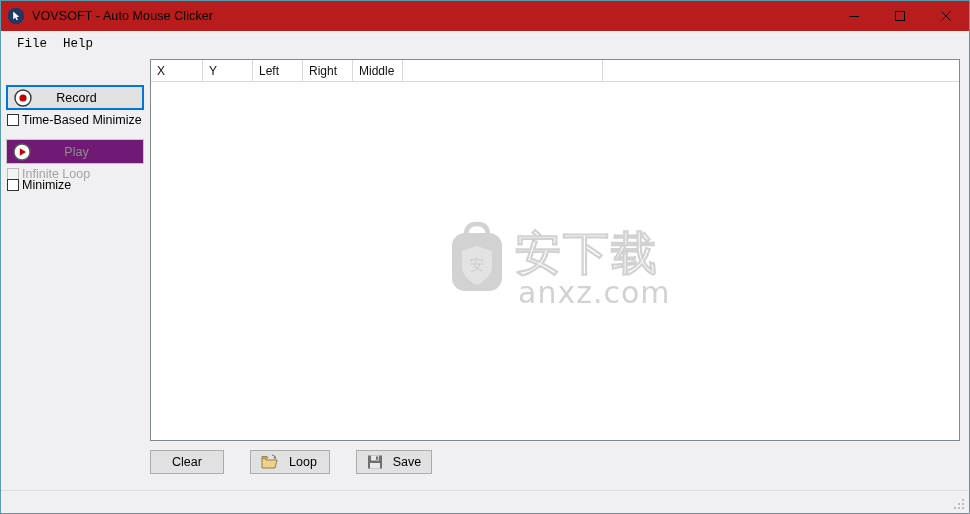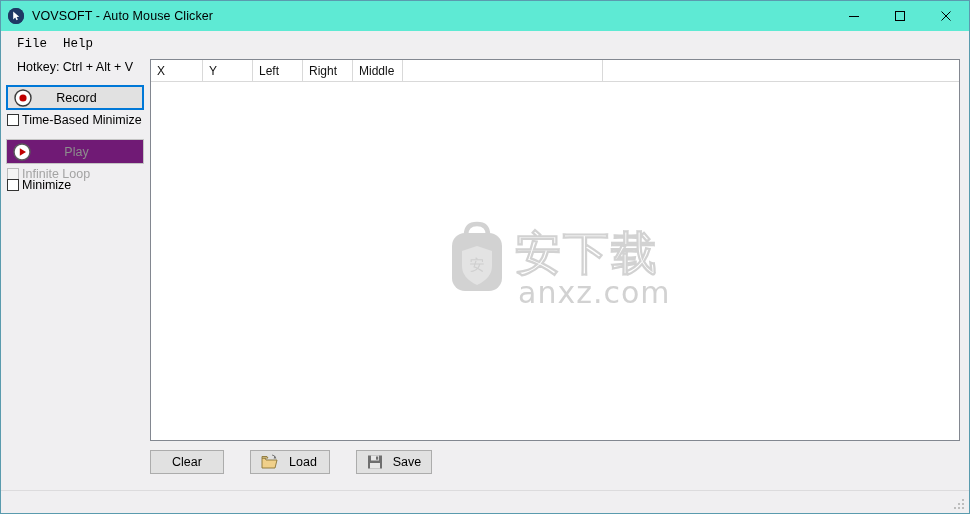--- a/index.html
+++ b/index.html
@@ -26,21 +26,21 @@
     border: 1px solid #5a9bae;
     background: #f0eff1;
     display: flex;
     flex-direction: column;
   }
 
   
   .titlebar {
     height: 30px;
     min-height: 30px;
-    background: #5eead4;
+    background: #b91c1c;
     display: flex;
     align-items: center;
     position: relative;
   }
   .app-icon {
     width: 16px; height: 16px;
     margin-left: 7px;
     margin-right: 8px;
     border-radius: 50%;
     background: #1f3864;
@@ -305,21 +305,20 @@
 
   <div class="menubar">
     <span class="menu-item">File</span>
     <span class="menu-item">Help</span>
   </div>
 
   <div class="content">
 
     <div class="sidebar">
 
-      <div class="hotkey-label">Hotkey: Ctrl + Alt + V</div>
 
       <div class="big-btn focused" id="record-btn">
         <span class="btn-icon">
           <svg width="20" height="20" viewBox="0 0 20 20" style="display:block">
             <circle cx="10" cy="10" r="8" fill="#ffffff" stroke="#3a3a3a" stroke-width="1.4"></circle>
             <circle cx="10" cy="10" r="3.6" fill="#c00000"></circle>
           </svg>
         </span>
         <span class="btn-label">Record</span>
       </div>
@@ -391,21 +390,21 @@
 
       <div class="bbtn" id="btn-load">
         <span class="b-ico">
           <svg width="17" height="16" viewBox="0 0 17 16" style="display:block">
             <path d="M1 4 L1 14 L14 14 L16 6 L5 6 L4 4 Z" fill="#f0d08a" stroke="#8a7434" stroke-width="0.9"></path>
             <path d="M1 4 L1 2.5 L6 2.5 L7 4 Z" fill="#f6e3b0" stroke="#8a7434" stroke-width="0.9"></path>
             <path d="M11 1 q3 0 3 3" fill="none" stroke="#6f6f6f" stroke-width="0.9"></path>
             <path d="M12.6 4.4 L14 1.8 L15.4 4.4 Z" fill="#6f6f6f"></path>
           </svg>
         </span>
-        <span class="b-lbl">Load</span>
+        <span class="b-lbl">Loop</span>
       </div>
 
       <div class="bbtn" id="btn-save">
         <span class="b-ico">
           <svg width="16" height="16" viewBox="0 0 16 16" style="display:block">
             <rect x="1" y="1.5" width="14" height="13" fill="#6f6f6f"></rect>
             <rect x="4" y="1.5" width="8" height="5" fill="#e8e8e8"></rect>
             <rect x="9" y="2.5" width="2.2" height="3.2" fill="#6f6f6f"></rect>
             <rect x="3" y="9" width="10" height="5.5" fill="#e8e8e8"></rect>
           </svg>

